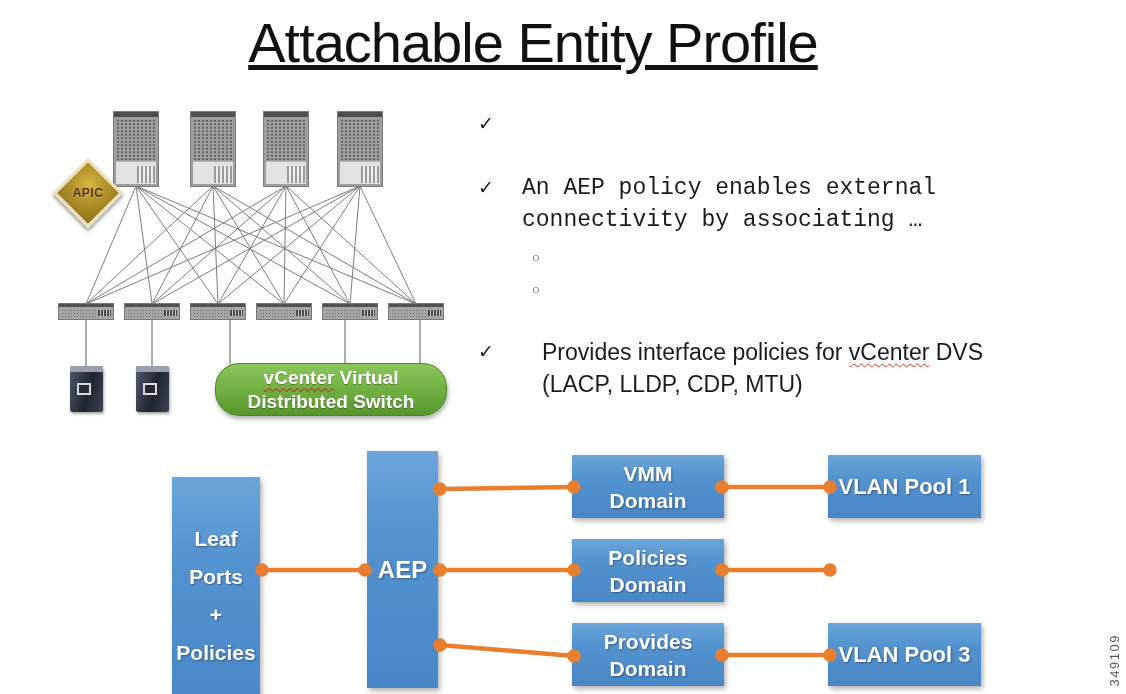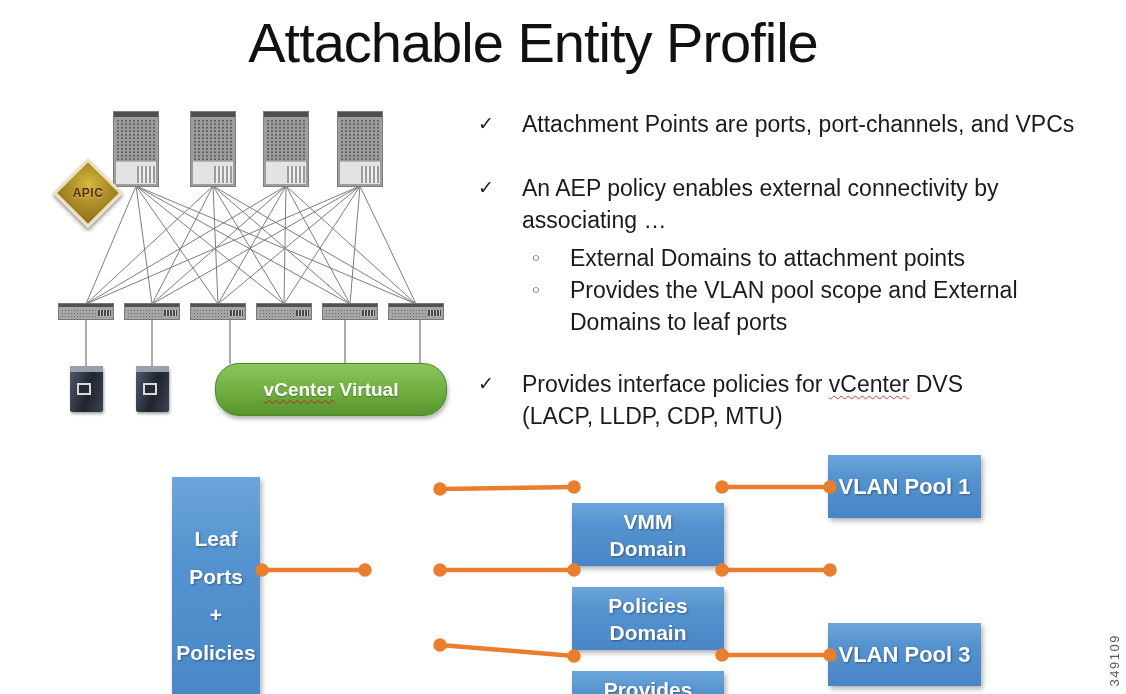--- a/index.html
+++ b/index.html
@@ -1,21 +1,21 @@
 <!DOCTYPE html>
 <html><head>
 <meta charset="utf-8">
 <style>
   html,body{margin:0;padding:0;background:#ffffff;}
   .slide{position:relative;width:1126px;height:694px;background:#ffffff;overflow:hidden;
          font-family:"Liberation Sans",sans-serif;color:#1b1b1b;}
 
   
   .title{position:absolute;top:10px;left:176px;width:714px;text-align:center;
-         font-size:56px;font-weight:300;letter-spacing:-1px;color:#111;white-space:nowrap;}
+         font-size:56px;font-weight:300;letter-spacing:-1px;color:#111;white-space:nowrap;text-decoration:underline;}
 
   
   .layer{position:absolute;left:0;top:0;width:1126px;height:694px;}
   .mesh-layer{z-index:1;}
   .flow-layer{z-index:4;pointer-events:none;}
 
   
   .spine{position:absolute;width:46px;height:76px;background:#9e9e9e;border:1px solid #7c7c7c;box-sizing:border-box;z-index:2;}
   .spine .cap{position:absolute;top:0;left:0;right:0;height:5px;background:#4f4f4f;}
   .spine .grid{position:absolute;top:7px;left:2px;right:2px;height:42px;
@@ -50,33 +50,33 @@
        color:#ffffff;font-size:19px;font-weight:600;line-height:24px;text-shadow:0 1px 1px rgba(0,0,0,.3);}
 
   
   .bullets{position:absolute;left:460px;top:108px;width:660px;font-size:23px;line-height:32px;}
   .b-row{display:flex;}
   .b-mark{flex:none;width:62px;box-sizing:border-box;padding-left:18px;font-size:19px;}
   .b-row.sub{margin-left:54px;}
   .b-row.sub .b-mark{width:56px;font-size:13px;}
   .b-text{flex:none;}
   .mt32{margin-top:32px;} .mt30{margin-top:30px;} .mt6{margin-top:6px;}
-  .w2{max-width:520px;} .w4{max-width:470px;} .w5{max-width:490px;}
+  .w2{max-width:520px;font-family:Liberation Mono, monospace;} .w4{max-width:470px;} .w5{max-width:490px;margin-left:20px;}
   .wavy{text-decoration:underline;text-decoration-style:wavy;text-decoration-color:#d23f2f;
         text-decoration-thickness:1px;text-underline-offset:3px;}
 
   
   .bluebox{position:absolute;z-index:3;color:#ffffff;box-sizing:border-box;
            background:linear-gradient(180deg,#6ca5da 0%,#5493cf 35%,#4886c6 100%);
            box-shadow:2px 3px 5px rgba(0,0,0,.3);
            display:flex;flex-direction:column;align-items:center;justify-content:center;
            text-align:center;text-shadow:1px 1px 2px rgba(0,0,0,.35);font-weight:700;}
   .leafports{left:172px;top:477px;width:88px;height:237px;font-size:21px;line-height:38px;}
   .aepbox{left:367px;top:451px;width:71px;height:237px;font-size:24px;}
-  .domain{left:572px;width:152px;height:63px;font-size:21px;line-height:27px;margin-top:48px;}
+  .domain{left:572px;width:152px;height:63px;font-size:21px;line-height:27px;}
   .vlan{left:828px;width:153px;height:63px;font-size:22px;}
   .row1{top:455px;} .row2{top:539px;} .row3{top:623px;}
 
   
   .fignum{position:absolute;right:4px;bottom:8px;writing-mode:vertical-rl;transform:rotate(180deg);
           font-size:13px;color:#58595b;letter-spacing:1.5px;}
 </style>
 </head>
 <body>
 
@@ -184,52 +184,53 @@
       <div class="cap"></div>
       <div class="logo"></div>
     </div>
   <div class="server" style="left:136px;top:366px;">
       <div class="cap"></div>
       <div class="logo"></div>
     </div>
 
   <div class="vds">
     <div><span class="wavy">vCenter</span><span> Virtual</span></div>
+    <div>Distributed Switch</div>
   </div>
 
   <div class="bullets">
     <div class="b-row">
       <div class="b-mark">✓</div>
-      <div class="b-text">Attachment Points are ports, port-channels, and VPCs</div>
     </div>
     <div class="b-row mt32">
       <div class="b-mark">✓</div>
       <div class="b-text w2">An AEP policy enables external connectivity by associating …</div>
     </div>
     <div class="b-row sub mt6">
       <div class="b-mark">○</div>
-      <div class="b-text">External Domains to attachment points</div>
     </div>
     <div class="b-row sub">
       <div class="b-mark">○</div>
-      <div class="b-text w4">Provides the VLAN pool scope and External Domains to leaf ports</div>
     </div>
     <div class="b-row mt30">
       <div class="b-mark">✓</div>
       <div class="b-text w5"><span>Provides interface policies for </span><span class="wavy">vCenter</span><span> DVS (LACP, LLDP, CDP, MTU)</span></div>
     </div>
   </div>
 
   <div class="bluebox leafports">
     <div>Leaf</div>
     <div>Ports</div>
     <div>+</div>
     <div>Policies</div>
   </div>
 
+  <div class="bluebox aepbox">
+    <div>AEP</div>
+  </div>
 
   <div class="bluebox domain row1">
     <div>VMM</div>
     <div>Domain</div>
   </div>
   <div class="bluebox domain row2">
     <div>Policies</div>
     <div>Domain</div>
   </div>
   <div class="bluebox domain row3">

